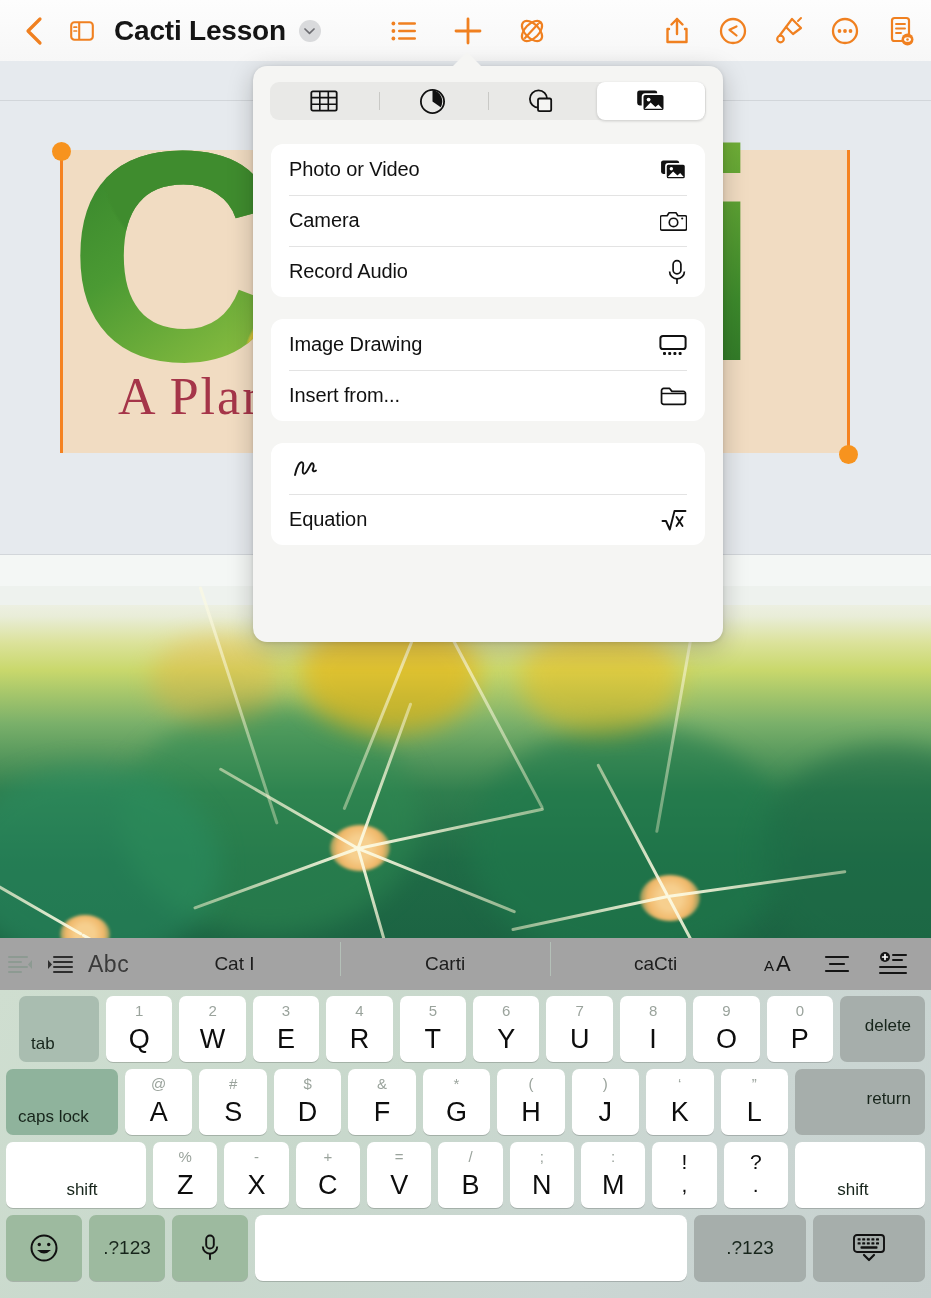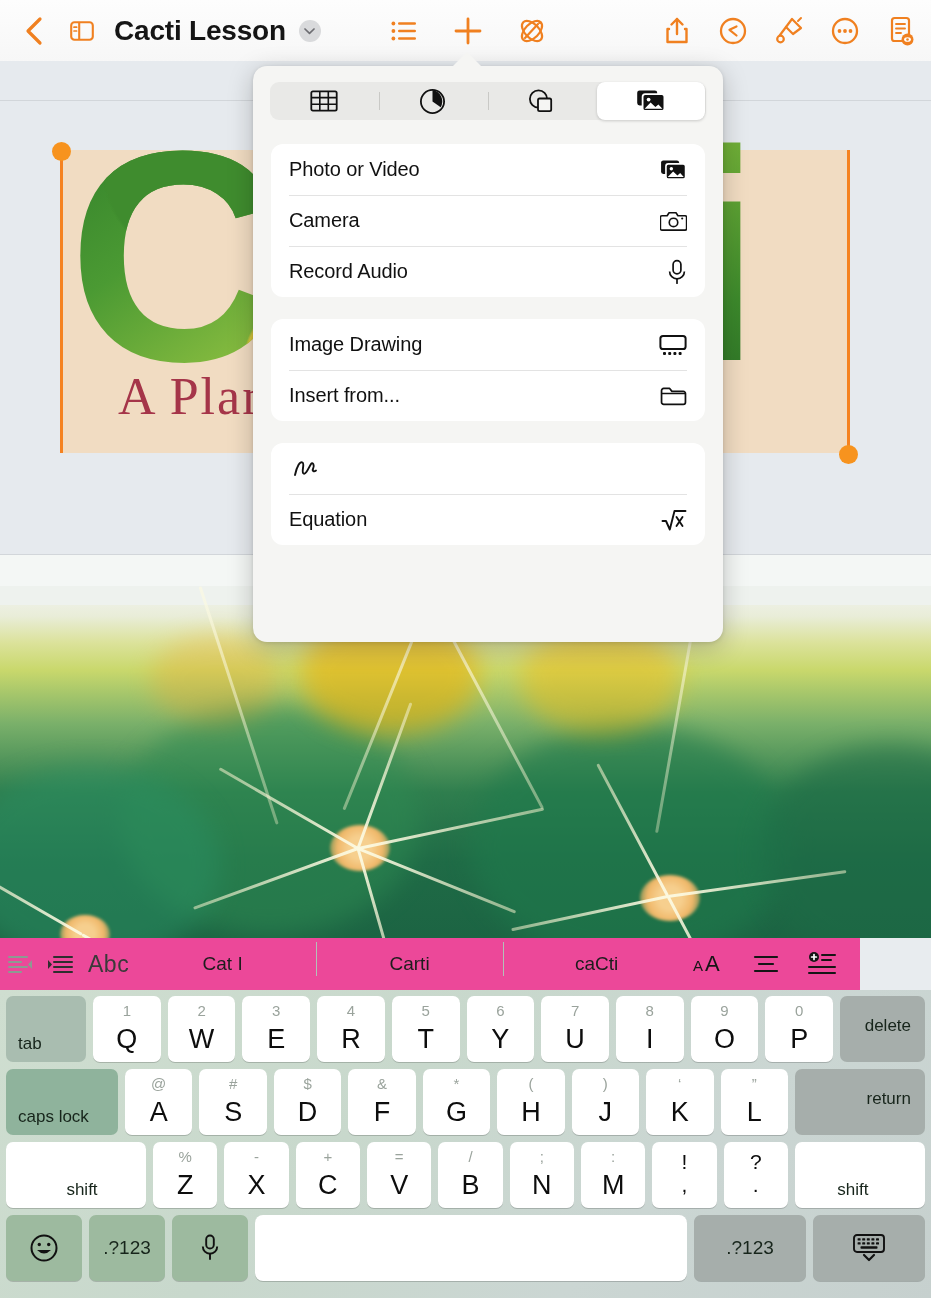--- a/index.html
+++ b/index.html
@@ -131,22 +131,22 @@
     cursor: pointer; position: relative;
   }
   .row + .row::before {
     content: ""; position: absolute; left: 18px; right: 18px; top: 0; height: 1px; background: #e3e3e3;
   }
   .row-label { font-size: 20px; color: #111; flex: 1; letter-spacing: -0.1px; }
   .row-icon { width: 30px; display: flex; align-items: center; justify-content: flex-end; color: #111; }
 
   
   .sugg {
-    position: absolute; left: 0; top: 938px; width: 860px; height: 52px;
-    background: #ec4899; display: flex; align-items: center;
+    position: absolute; left: 0; top: 938px; width: 931px; height: 52px;
+    background: #a3a3a3; display: flex; align-items: center;
   }
   .sug-ic { width: 40px; display: flex; align-items: center; justify-content: center; cursor: pointer; }
   .sug-abc { font-size: 23px; color: #3a3a3a; margin-left: 8px; letter-spacing: 0.5px; }
   .sug-word {
     flex: 1; text-align: center; font-size: 19px; color: #1d1d1d; cursor: pointer;
     position: relative;
   }
   .sug-word + .sug-word::before {
     content: ""; position: absolute; left: 0; top: -11px; width: 1px; height: 34px; background: #b4c0b8;
   }
@@ -176,21 +176,21 @@
     align-items: flex-end; justify-content: flex-start;
   }
   .key.mod .main { font-size: 17px; color: #17251b; padding: 0 0 10px 12px; }
   .key.mod.right { justify-content: flex-end; }
   .key.mod.right .main { padding: 0 14px 28px 0; }
   .key.grey { background: #a6aeab; }
   .key.caps { background: #8fb39c; }
   .key.shiftk { background: #fff; }
   .key.shiftk .main { font-size: 17px; color: #17251b; padding: 0 0 10px 12px; }
   .key.shiftk.right .main { padding: 0 14px 10px 0; }
-  .key.tabk { background: #a9bdb0; }
+  .key.tabk { background: #a9bdb0; margin-left: 13px; }
   .key.punct { align-items: center; }
   .key.punct .top { font-size: 21px; color: #0d0d0d; line-height: 1; margin-bottom: 2px; }
   .key.punct .bot { font-size: 21px; color: #0d0d0d; line-height: 1; }
   .key.punct .stack { display: flex; flex-direction: column; align-items: center; padding-bottom: 4px; }
   .kb-icon { display: flex; align-items: center; justify-content: center; }
   .key.iconk { align-items: center; justify-content: center; background: #9dba9f; }
   .key.iconk2 { align-items: center; justify-content: center; background: #a6aeab; }
   .spacebar { background: #fff; border-radius: 8px; }
 </style>
 </head>

